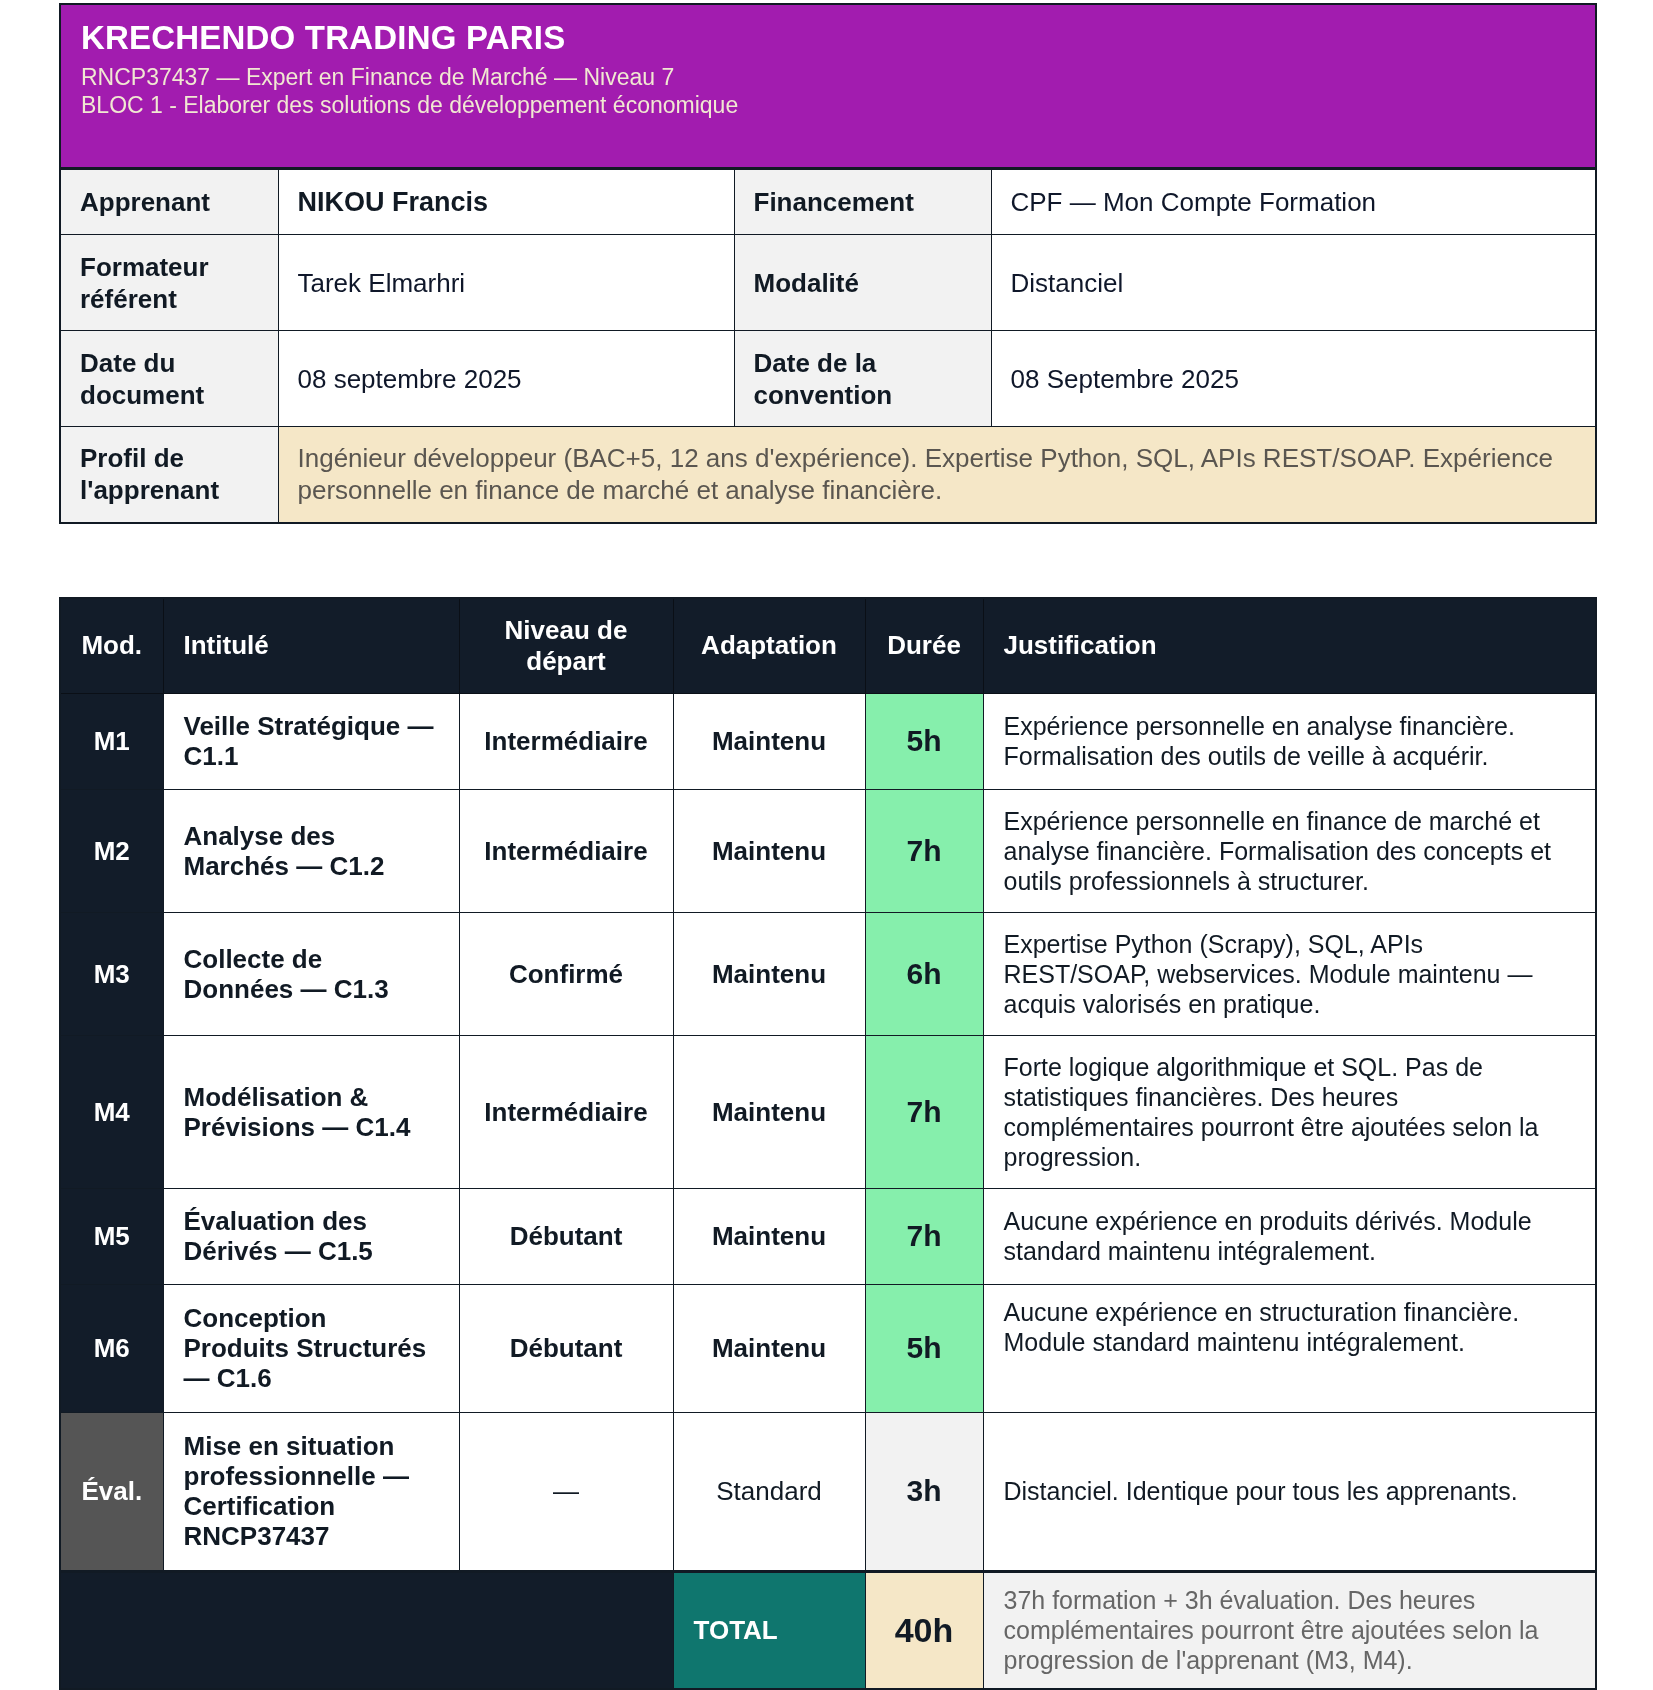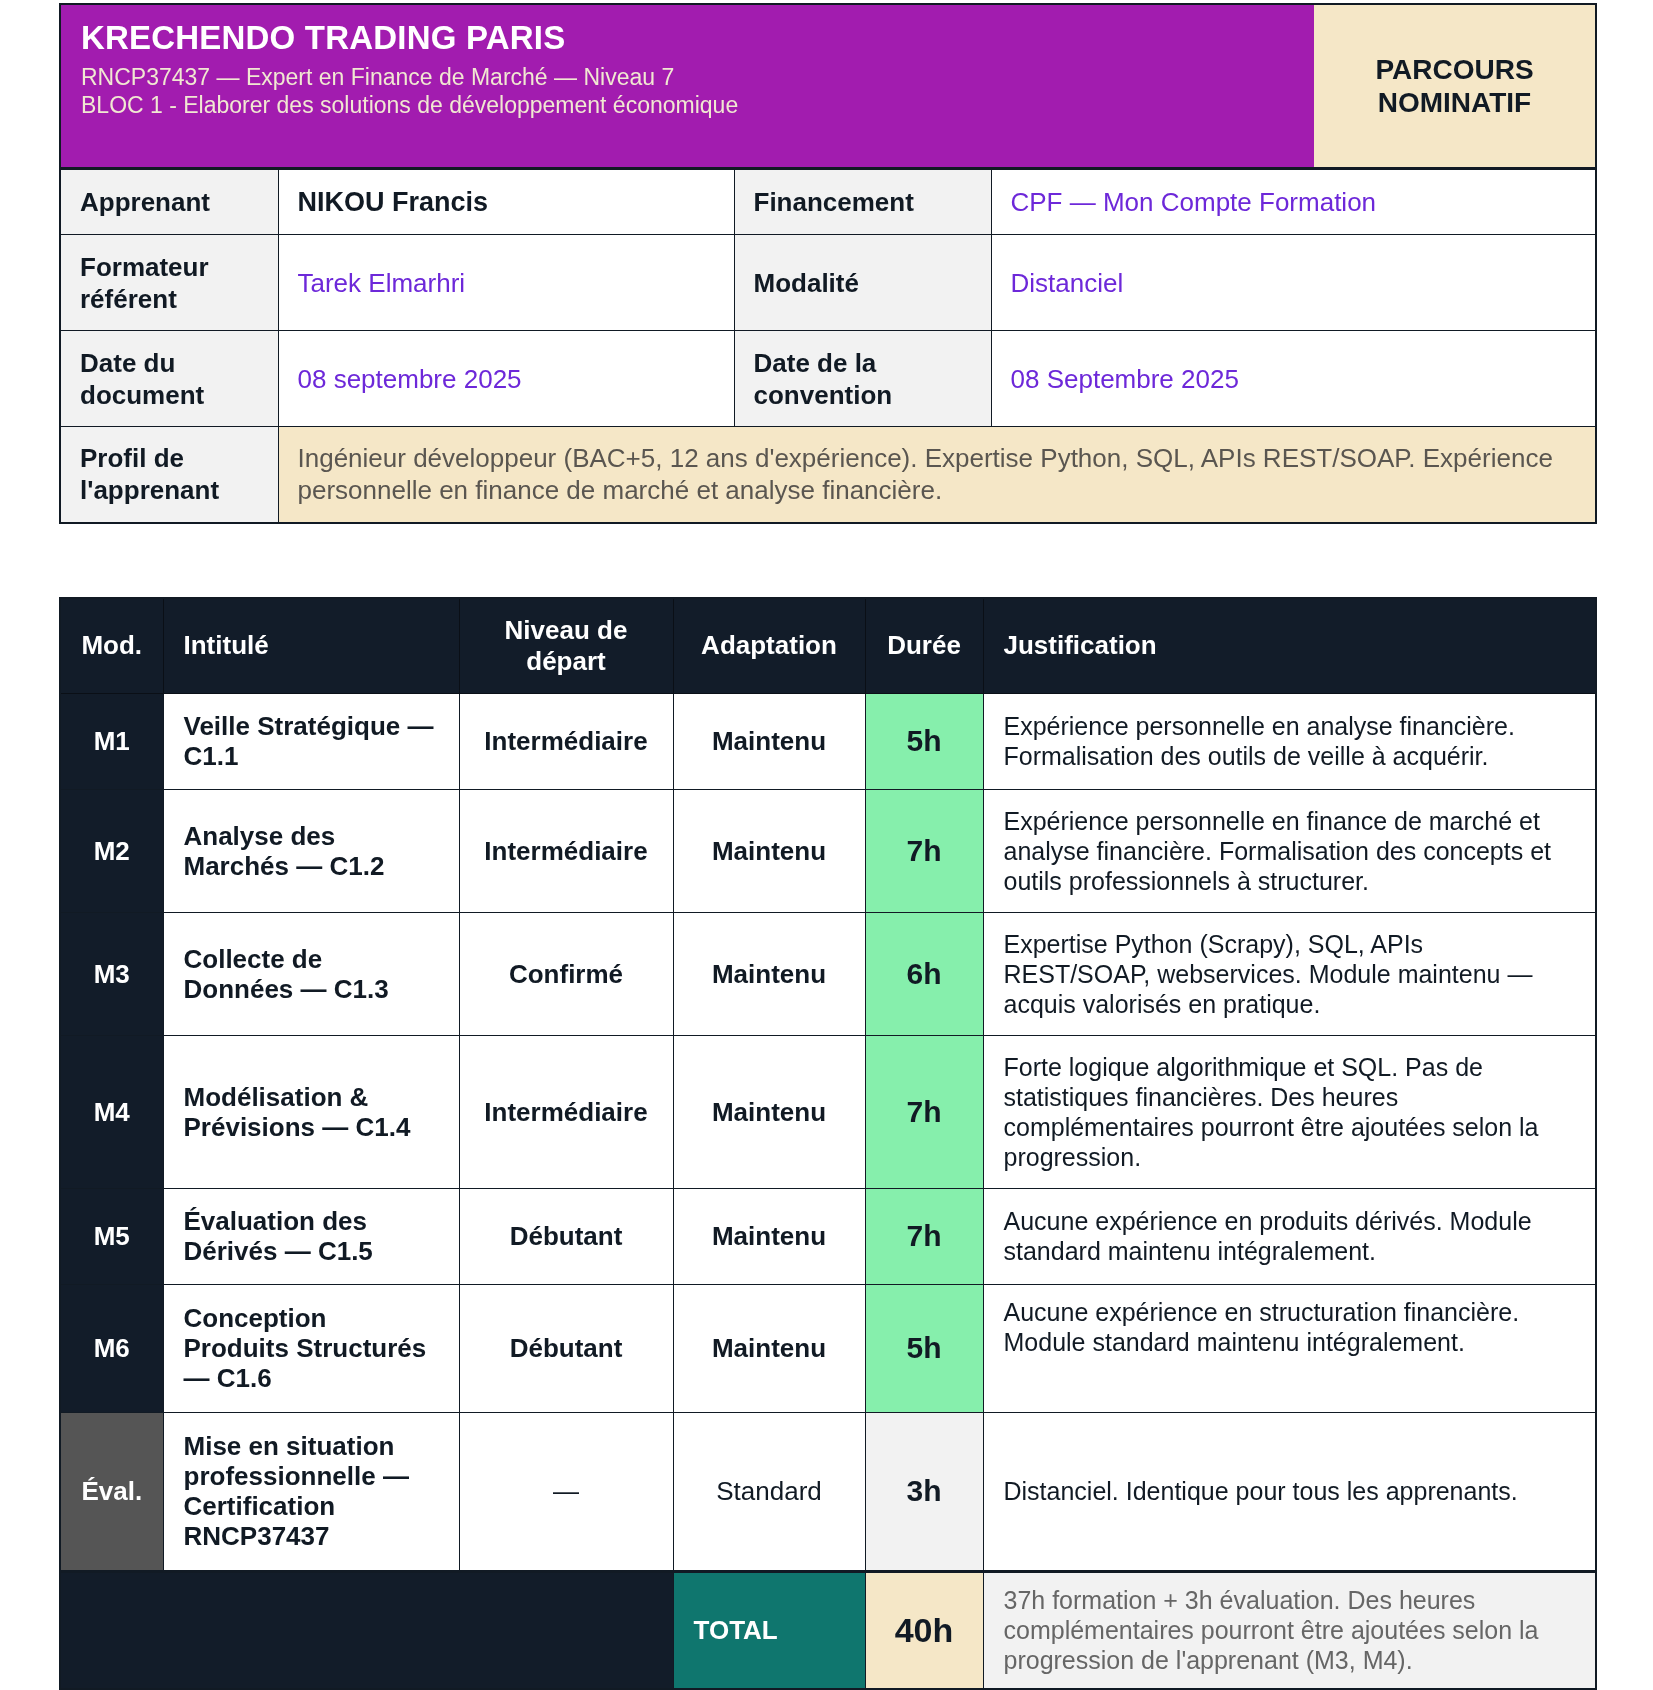--- a/index.html
+++ b/index.html
@@ -13,21 +13,21 @@
     .header { display: flex; height: 166px; border: 2px solid #111a24; box-sizing: border-box; }
     .header-left { flex: 1; background: #a21caf; color: #f3ead5; padding: 14px 20px 0 20px; box-sizing: border-box; }
     .header-title { font-size: 33px; font-weight: bold; color: #ffffff; letter-spacing: 0.2px; margin-bottom: 6px; }
     .header-line { font-size: 23px; line-height: 28px; color: #f1e8d2; }
     .header-right { width: 281px; background: #f5e7c7; display: flex; align-items: center; justify-content: center; text-align: center; font-weight: bold; font-size: 28px; line-height: 33px; color: #111a24; }
 
     
     table { border-collapse: collapse; width: 100%; table-layout: fixed; }
     .info td { border: 1.5px solid #111a24; font-size: 26px; padding: 6px 19px; box-sizing: border-box; vertical-align: middle; line-height: 32px; }
     .info .lbl { background: #f2f2f2; font-weight: bold; color: #111a24; }
-    .info .val { background: #ffffff; color: #6d28d9; }
+    .info .val { background: #ffffff; color: #0f172a; }
     .info .val-strong { color: #111a24; font-weight: bold; font-size: 27px; }
     .info .val-profile { background: #f5e7c7; color: #5a5650; }
     .info { border: 2px solid #111a24; border-top: none; }
 
     
     .mods { margin-top: 73px; border: 2px solid #111a24; }
     .mods th { background: #121c29; color: #ffffff; font-size: 26px; font-weight: bold; height: 94px; padding: 0 20px; border: 1px solid #0a0f16; line-height: 31px; }
     .mods td { border: 1.5px solid #111a24; font-size: 26px; padding: 6px 20px; vertical-align: middle; line-height: 30px; }
     .mods th.left { text-align: left; }
     .mods th.center { text-align: center; }
@@ -48,26 +48,20 @@
 </head>
 <body>
 
 <div class="wrap">
 
   <div class="header">
     <div class="header-left">
       <div class="header-title">KRECHENDO TRADING PARIS</div>
       <div class="header-line">RNCP37437 — Expert en Finance de Marché — Niveau 7</div>
       <div class="header-line">BLOC 1 - Elaborer des solutions de développement économique</div>
-    </div>
-    <div class="header-right">
-      <div>
-        <div>PARCOURS</div>
-        <div>NOMINATIF</div>
-      </div>
     </div>
   </div>
 
   <table class="info">
     <colgroup>
       <col style="width:218px">
         <col style="width:456px">
         <col style="width:257px">
         <col>
     </colgroup>

